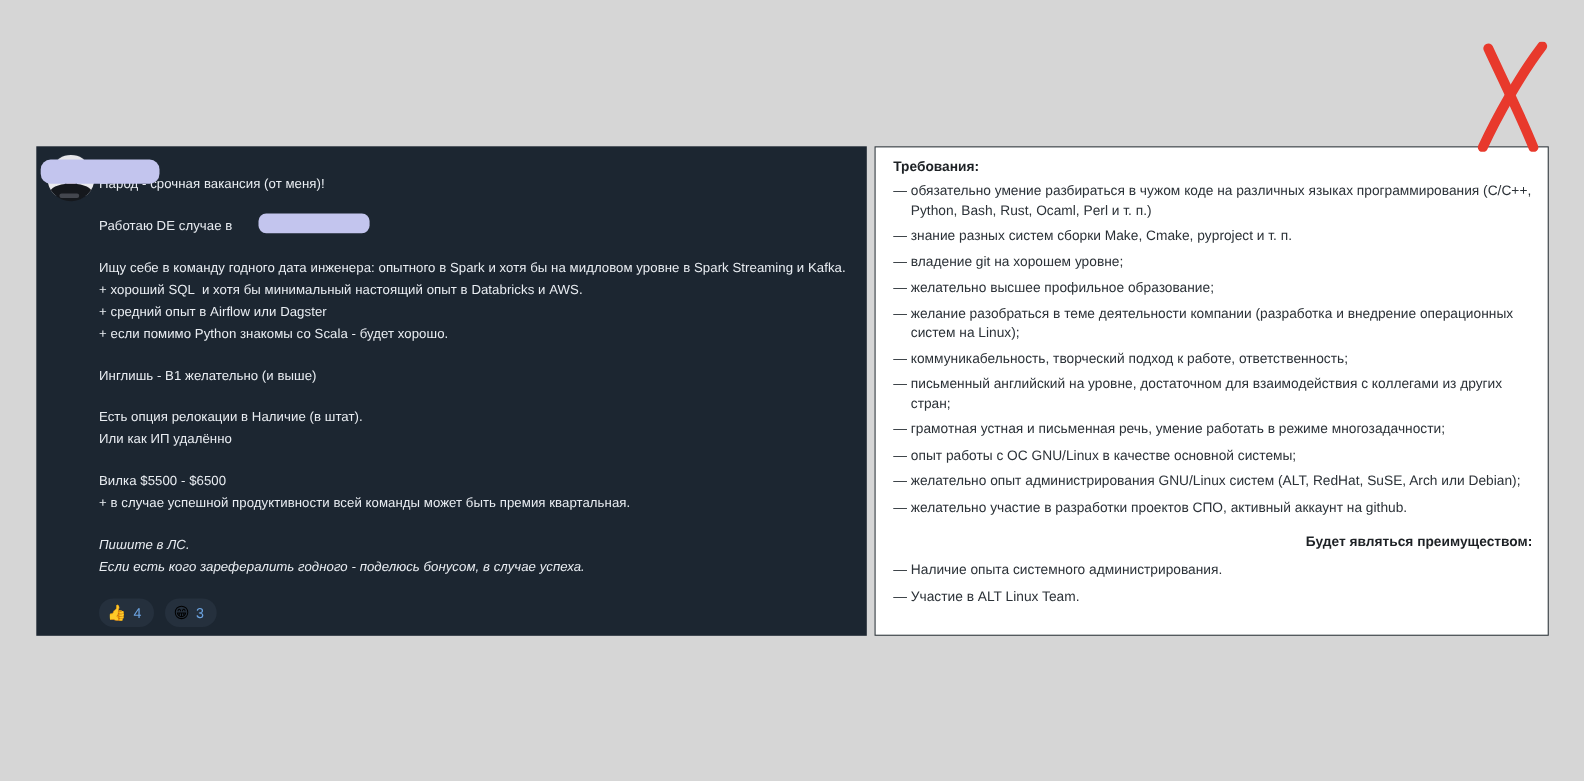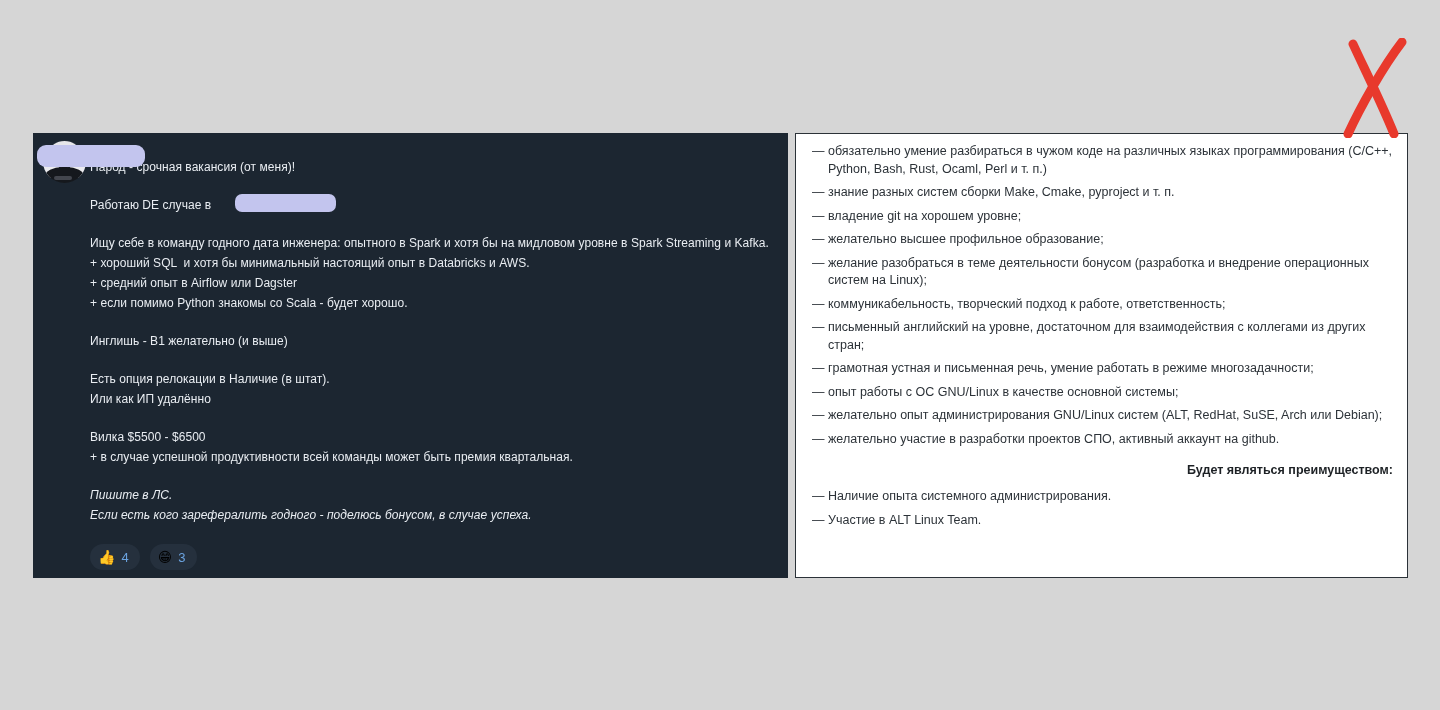--- a/index.html
+++ b/index.html
@@ -247,41 +247,42 @@
       <div class="reaction-chip">
         <span class="reaction-emoji">😁</span>
         <span class="reaction-count">3</span>
       </div>
     </div>
   </div>
 
   <div id="requirements-card">
     <div id="requirements-inner">
 
+      <div class="req-heading">Требования:</div>
 
       <div id="requirements-list">
           <div class="req-item">
             <span class="req-dash">—</span>
             <span class="req-text">обязательно умение разбираться в чужом коде на различных языках программирования (C/C++, Python, Bash, Rust, Ocaml, Perl и т. п.)</span>
           </div>
           <div class="req-item">
             <span class="req-dash">—</span>
             <span class="req-text">знание разных систем сборки Make, Cmake, pyproject и т. п.</span>
           </div>
           <div class="req-item">
             <span class="req-dash">—</span>
             <span class="req-text">владение git на хорошем уровне;</span>
           </div>
           <div class="req-item">
             <span class="req-dash">—</span>
             <span class="req-text">желательно высшее профильное образование;</span>
           </div>
           <div class="req-item">
             <span class="req-dash">—</span>
-            <span class="req-text">желание разобраться в теме деятельности бонусом (разработка и внедрение операционных систем на Linux);</span>
+            <span class="req-text">желание разобраться в теме деятельности компании (разработка и внедрение операционных систем на Linux);</span>
           </div>
           <div class="req-item">
             <span class="req-dash">—</span>
             <span class="req-text">коммуникабельность, творческий подход к работе, ответственность;</span>
           </div>
           <div class="req-item">
             <span class="req-dash">—</span>
             <span class="req-text">письменный английский на уровне, достаточном для взаимодействия с коллегами из других стран;</span>
           </div>
           <div class="req-item">

